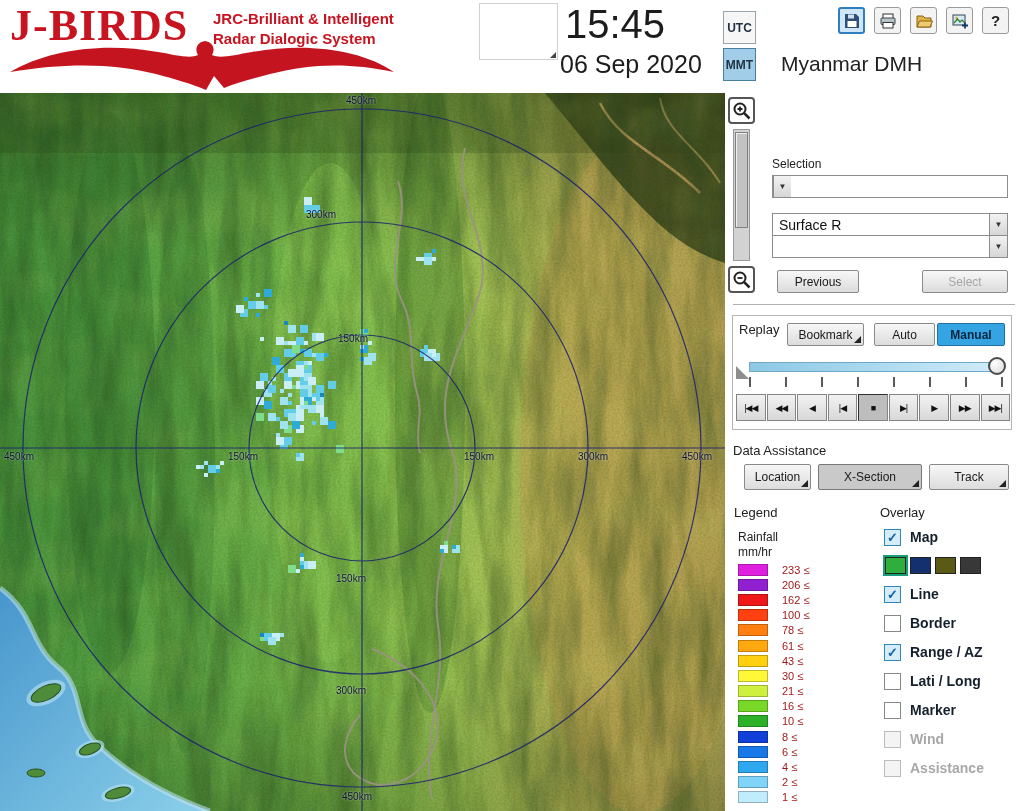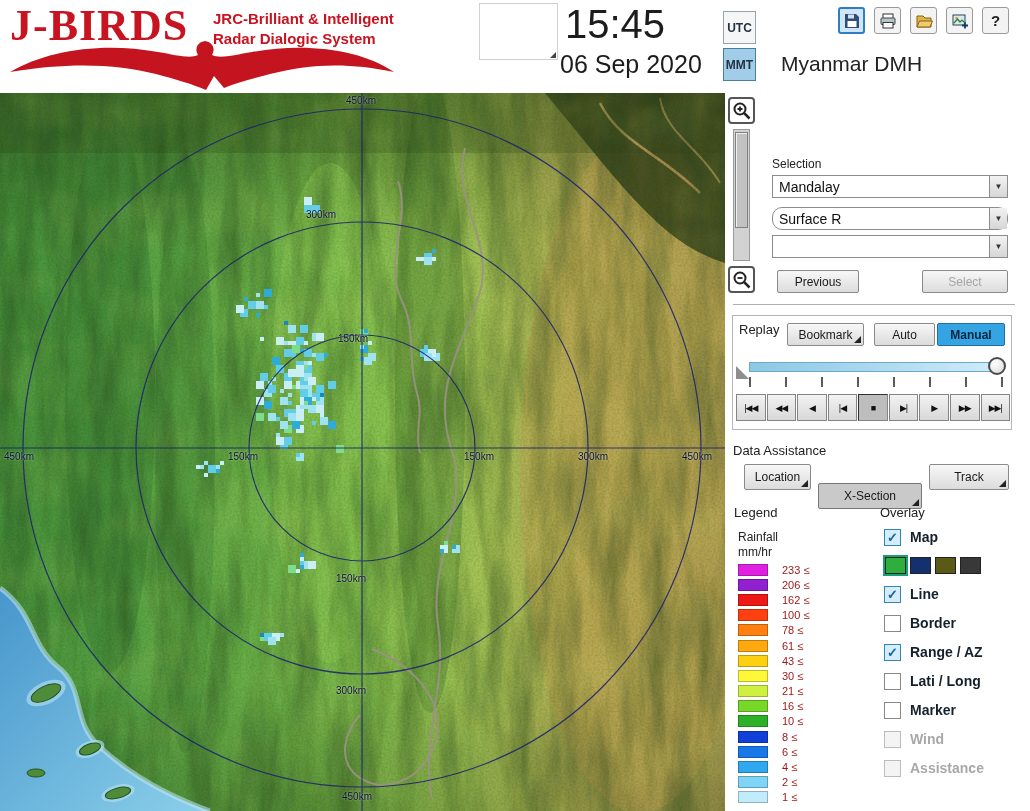--- a/index.html
+++ b/index.html
@@ -41,21 +41,21 @@
   .zoom-thumb { position:absolute; left:1px; top:2px; width:13px; height:96px; background:#c2c2c2; border:1px solid #808080;
                 box-shadow:inset 1px 1px 0 #efefef; }
 
   .range-box { position:absolute; left:44px; top:3px; width:248px; height:52px; border-top:1px solid #b8b8b8; border-bottom:1px solid #b0b0b0; }
   .range-div { position:absolute; left:122px; top:3px; bottom:3px; width:1px; background:#b8b8b8; }
   .range-label { position:absolute; left:135px; top:6px; font-size:13px; color:#222; }
   .range-value { position:absolute; left:146px; top:22px; font-size:19px; color:#111; }
 
   .selection-label { position:absolute; left:47px; top:64px; font-size:12px; color:#222; }
   .dropdown { position:absolute; left:47px; width:236px; height:23px; border:1px solid #8c8c8c; background:#fff; display:flex; }
-  .dd1 { top:82px; } .dd2 { top:114px;border-radius:10px; } .dd3 { top:142px; }
+  .dd1 { top:82px; } .dd2 { top:120px; } .dd3 { top:142px; }
   .dd-text { flex:1; font-size:14px; color:#111; padding:3px 0 0 6px; overflow:hidden; white-space:nowrap; }
   .dd-btn { width:18px; background:linear-gradient(#f2f2f2,#d6d6d6); border-left:1px solid #8c8c8c; font-size:8px; color:#333;
             display:flex; align-items:center; justify-content:center; }
 
   .btn { background:linear-gradient(#f7f7f7,#dcdcdc); border:1px solid #8a8a8a; border-radius:2px; font-size:12px; color:#1a1a1a;
          font-family:"Liberation Sans", sans-serif; position:relative; }
   .btn-previous { position:absolute; left:52px; top:177px; width:82px; height:23px; }
   .btn-select { position:absolute; left:197px; top:177px; width:86px; height:23px; color:#a6a6a6; }
   .sep2 { position:absolute; left:8px; top:211px; width:282px; height:1px; background:#b0b0b0; }
 
@@ -74,21 +74,21 @@
   .tick { width:2px; height:10px; background:#5a5a5a; }
   .playback { position:absolute; left:3px; top:78px; width:274px; display:flex; gap:1px; }
   .pb-btn { flex:1; height:27px; background:linear-gradient(#f2f2f2,#d8d8d8); border:1px solid #848484; font-size:9px;
             letter-spacing:-1px; color:#111; padding:0; overflow:hidden; white-space:nowrap; }
   .pb-btn.pressed { background:#bdbdbd; border-style:inset; }
 
   .da-label { position:absolute; left:8px; top:350px; font-size:13px; color:#222; }
   .da-buttons { position:absolute; left:19px; top:371px; display:flex; gap:7px; }
   .da-btn { height:26px; font-size:12px; }
   .da-btn.b0 { width:67px; } .da-btn.b1 { width:104px; } .da-btn.b2 { width:80px; }
-  .da-btn.selected { background:#c9c9c9; border-color:#777;margin-top:19px; }
+  .da-btn.selected { background:#c9c9c9; border-color:#777; }
 
   .legend-title { position:absolute; left:9px; top:412px; font-size:13px; color:#222; }
   .legend-unit { position:absolute; left:13px; font-size:12px; color:#222; }
   .lu1 { top:437px; } .lu2 { top:452px; }
   .legend-rows { position:absolute; left:13px; top:469px; }
   .leg-row { height:15.2px; display:flex; align-items:center; gap:14px; }
   .leg-sw { width:30px; height:12px; display:inline-block; border:1px solid rgba(0,0,0,.25); }
   .leg-lb { font-size:11px; color:#9c1616; white-space:nowrap; }
 
   .overlay-title { position:absolute; left:155px; top:412px; font-size:13px; color:#222; }
@@ -473,21 +473,20 @@
       <svg width="20" height="20" viewBox="0 0 20 20">
         <circle cx="8" cy="8" r="5.5" stroke="#222" stroke-width="2" fill="none"></circle>
         <line x1="12.2" y1="12.2" x2="17.5" y2="17.5" stroke="#222" stroke-width="2.5"></line>
         <path d="M5.5,8 h5" stroke="#222" stroke-width="1.8"></path>
       </svg>
     </div>
 
 
     <div class="selection-label">Selection</div>
     <div class="dropdown dd1">
-      <span class="dd-text">Mandalay</span>
       <span class="dd-btn">▼</span>
     </div>
     <div class="dropdown dd2">
       <span class="dd-text">Surface R</span>
       <span class="dd-btn">▼</span>
     </div>
     <div class="dropdown dd3">
       <span class="dd-text"></span>
       <span class="dd-btn">▼</span>
     </div>

